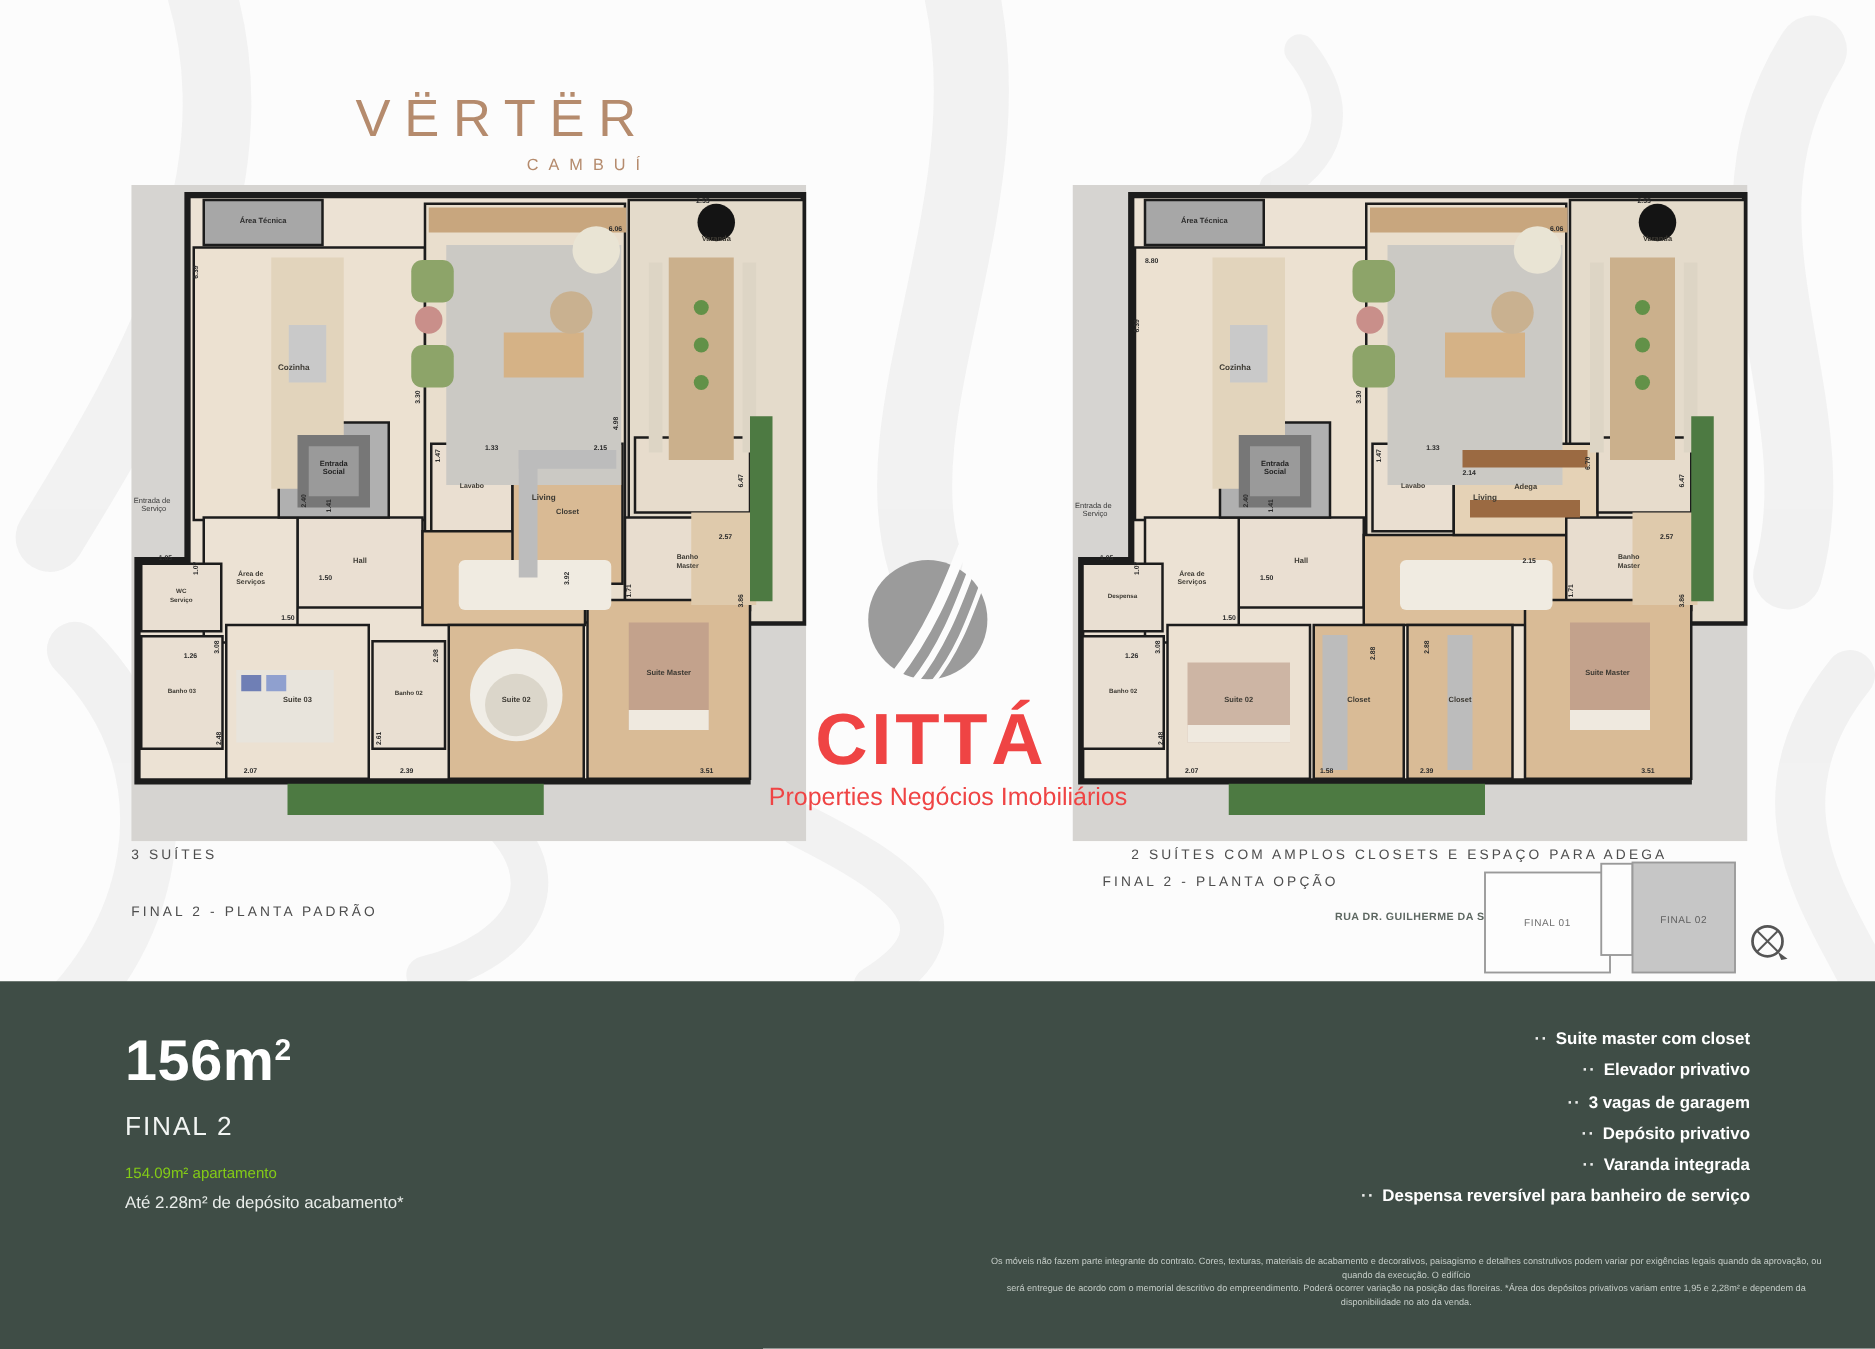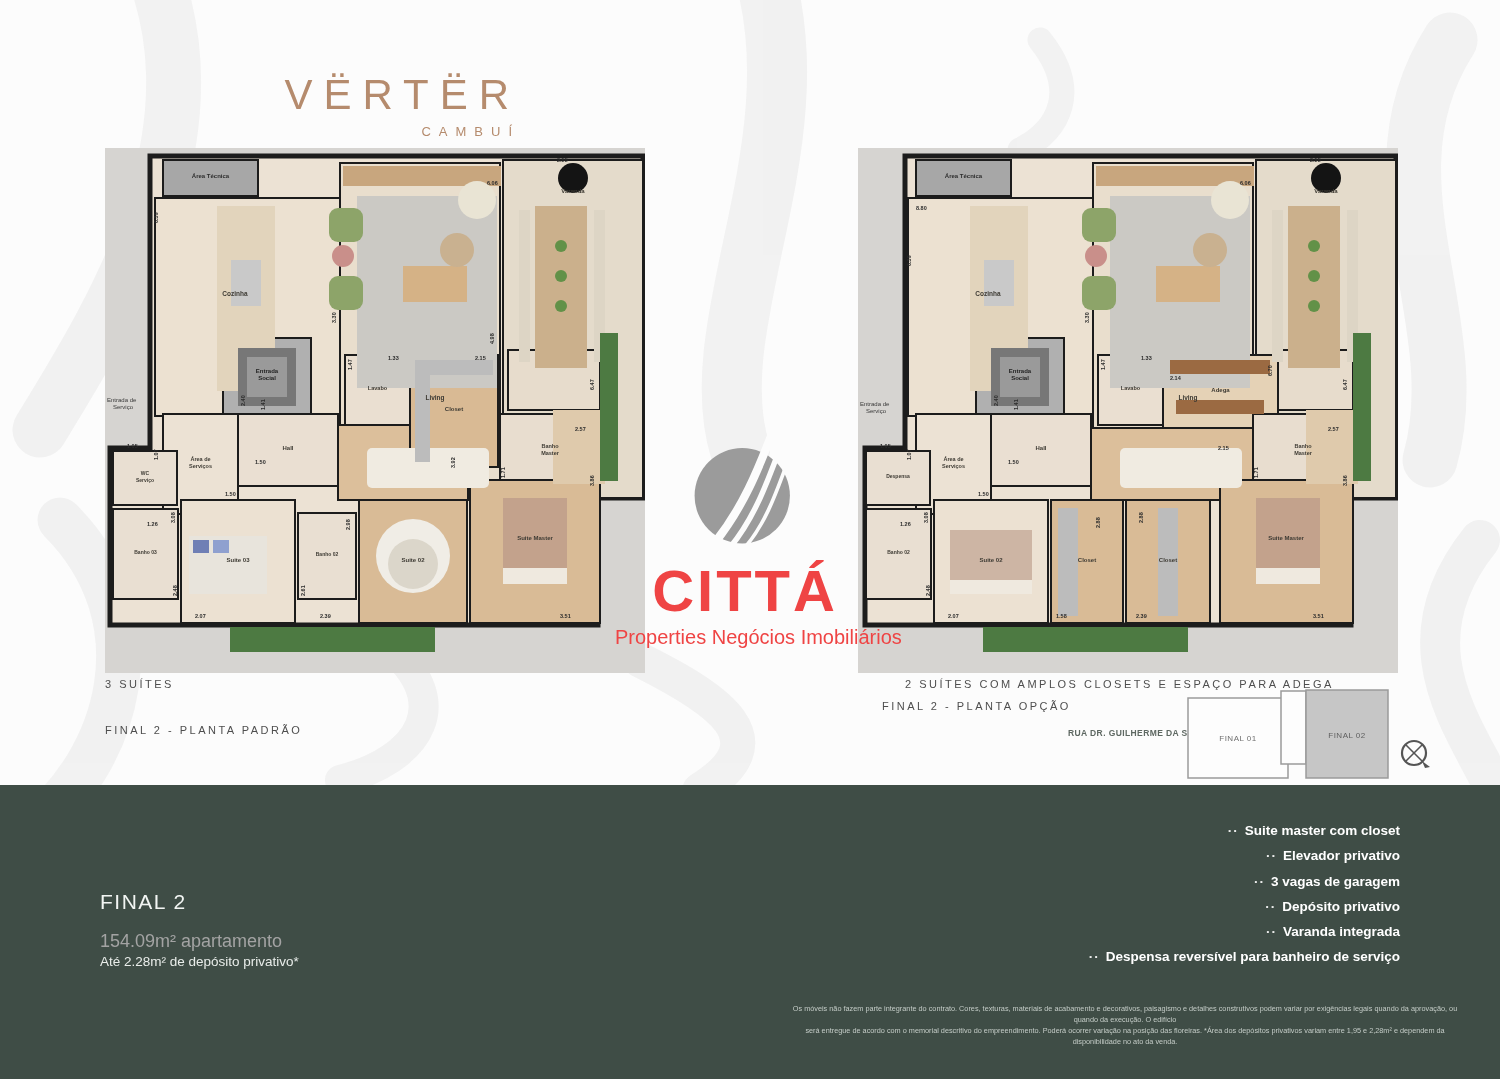--- a/index.html
+++ b/index.html
@@ -29,21 +29,21 @@
   
   .sitemap{position:absolute;z-index:3;}
   .street{left:1068px;top:728px;font-size:8.5px;font-weight:bold;color:#5e6862;letter-spacing:.4px;}
   .bmap{left:1185px;top:688px;}
   .compass{left:1397px;top:736px;}
   
   .footer{position:absolute;left:0;top:785px;width:1500px;height:294px;background:#3f4d46;z-index:4;}
   .area-big{position:absolute;left:100px;top:36px;color:#fff;font-size:46px;font-weight:bold;letter-spacing:.5px;}
   .area-big sup{font-size:24px;}
   .final-label{position:absolute;left:100px;top:105px;color:#f2f5f3;font-size:21px;letter-spacing:1.5px;}
-  .detail1{position:absolute;left:100px;top:146px;color:#a3a3a3;font-size:18px;}
+  .detail1{position:absolute;left:100px;top:146px;color:#84cc16;font-size:12px;}
   .detail2{position:absolute;left:100px;top:169px;color:#e9edea;font-size:13.5px;}
   .features{position:absolute;right:100px;top:33px;text-align:right;color:#fff;font-size:13.5px;font-weight:bold;line-height:25.3px;}
   .features .b{opacity:.9;margin-right:6px;letter-spacing:1px;}
   .legal{position:absolute;left:785px;top:218px;width:680px;text-align:center;color:#c4ccc7;font-size:7.3px;line-height:11px;}
 </style>
 </head>
 <body>
 
 <svg class="watermark" width="1500" height="1079" viewBox="0 0 1500 1079">
   <g fill="none" stroke="#efefef" stroke-linecap="round" opacity="0.8">
@@ -286,23 +286,26 @@
   <text id="b2label" x="162" y="50" text-anchor="middle" font-size="8" fill="#5f5f5f" letter-spacing="0.5" style="font-family:'Liberation Sans',sans-serif">FINAL 02</text>
 </svg>
 <svg class="sitemap compass" style="position: absolute; left: 1397px; top: 736px;" width="40" height="40" viewBox="0 0 40 40">
   <circle cx="17" cy="17" r="12" fill="none" stroke="#555" stroke-width="2.2"></circle>
   <line x1="9" y1="9" x2="25" y2="25" stroke="#555" stroke-width="1.6"></line>
   <line x1="25" y1="9" x2="9" y2="25" stroke="#555" stroke-width="1.6"></line>
   <path d="M25,25 L33,31 L28,32 Z" fill="#555"></path>
 </svg>
 
 <div class="footer" style="background: rgb(63, 77, 70);">
+  <div class="area-big">
+    <span>156m</span><sup>2</sup>
+  </div>
   <div class="final-label">FINAL 2</div>
   <div class="detail1">154.09m² apartamento</div>
-  <div class="detail2">Até 2.28m² de depósito privativo*</div>
+  <div class="detail2">Até 2.28m² de depósito acabamento*</div>
   <div class="features" id="features">
       <div><span class="b">··</span><span>Suite master com closet</span></div>
       <div><span class="b">··</span><span>Elevador privativo</span></div>
       <div><span class="b">··</span><span>3 vagas de garagem</span></div>
       <div><span class="b">··</span><span>Depósito privativo</span></div>
       <div><span class="b">··</span><span>Varanda integrada</span></div>
       <div><span class="b">··</span><span>Despensa reversível para banheiro de serviço</span></div>
     </div>
   <div class="legal">
     <div>Os móveis não fazem parte integrante do contrato. Cores, texturas, materiais de acabamento e decorativos, paisagismo e detalhes construtivos podem variar por exigências legais quando da aprovação, ou quando da execução. O edifício</div>

